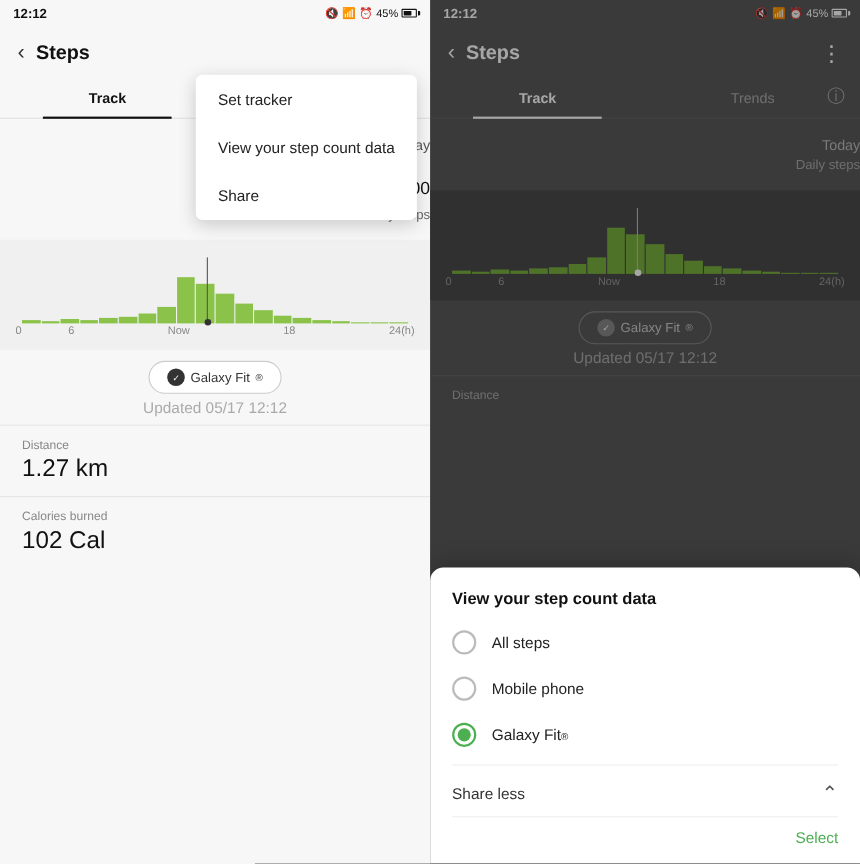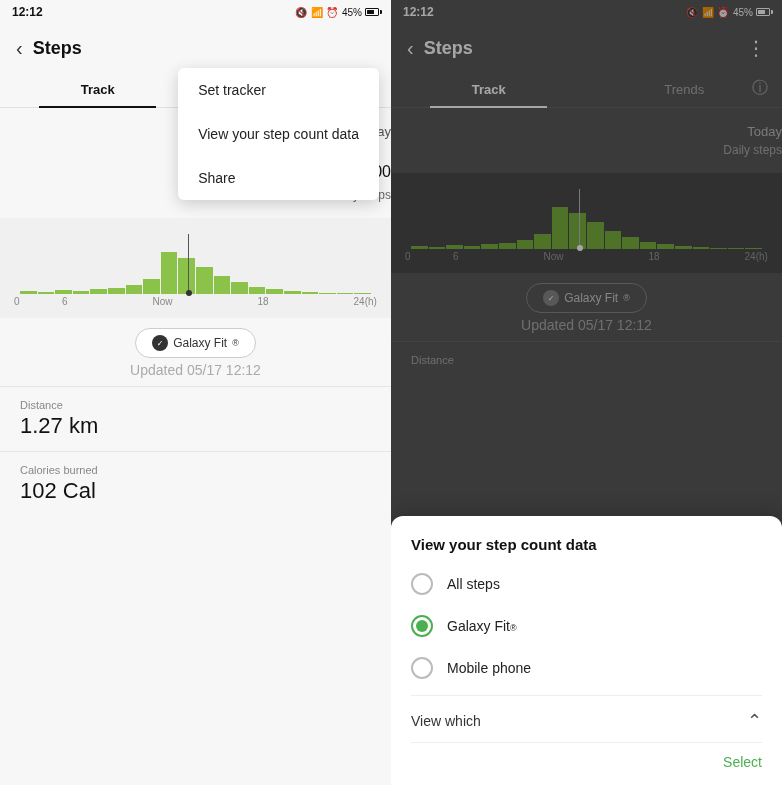--- a/index.html
+++ b/index.html
@@ -609,32 +609,32 @@
   <div class="panel-overlay"></div>
 
   <div class="bottom-sheet">
     <div class="sheet-title">View your step count data</div>
 
     <div class="radio-option">
       <div class="radio-circle"></div>
       <span class="radio-label">All steps</span>
     </div>
     <div class="radio-option">
+      <div class="radio-circle"></div>
+      <span class="radio-label">Mobile phone</span>
+    </div>
+    <div class="radio-option">
       <div class="radio-circle selected">
         <div class="radio-inner"></div>
       </div>
       <span class="radio-label">Galaxy Fit<span style="font-size:9px;">®</span></span>
     </div>
-    <div class="radio-option">
-      <div class="radio-circle"></div>
-      <span class="radio-label">Mobile phone</span>
-    </div>
 
     <div class="view-less-row">
-      <span class="view-less-label">View which</span>
+      <span class="view-less-label">Share less</span>
       <span class="chevron-up">⌃</span>
     </div>
 
     <div class="sheet-cancel">
       <span class="cancel-btn">Select</span>
     </div>
   </div>
 </div>
 
 </body></html>

